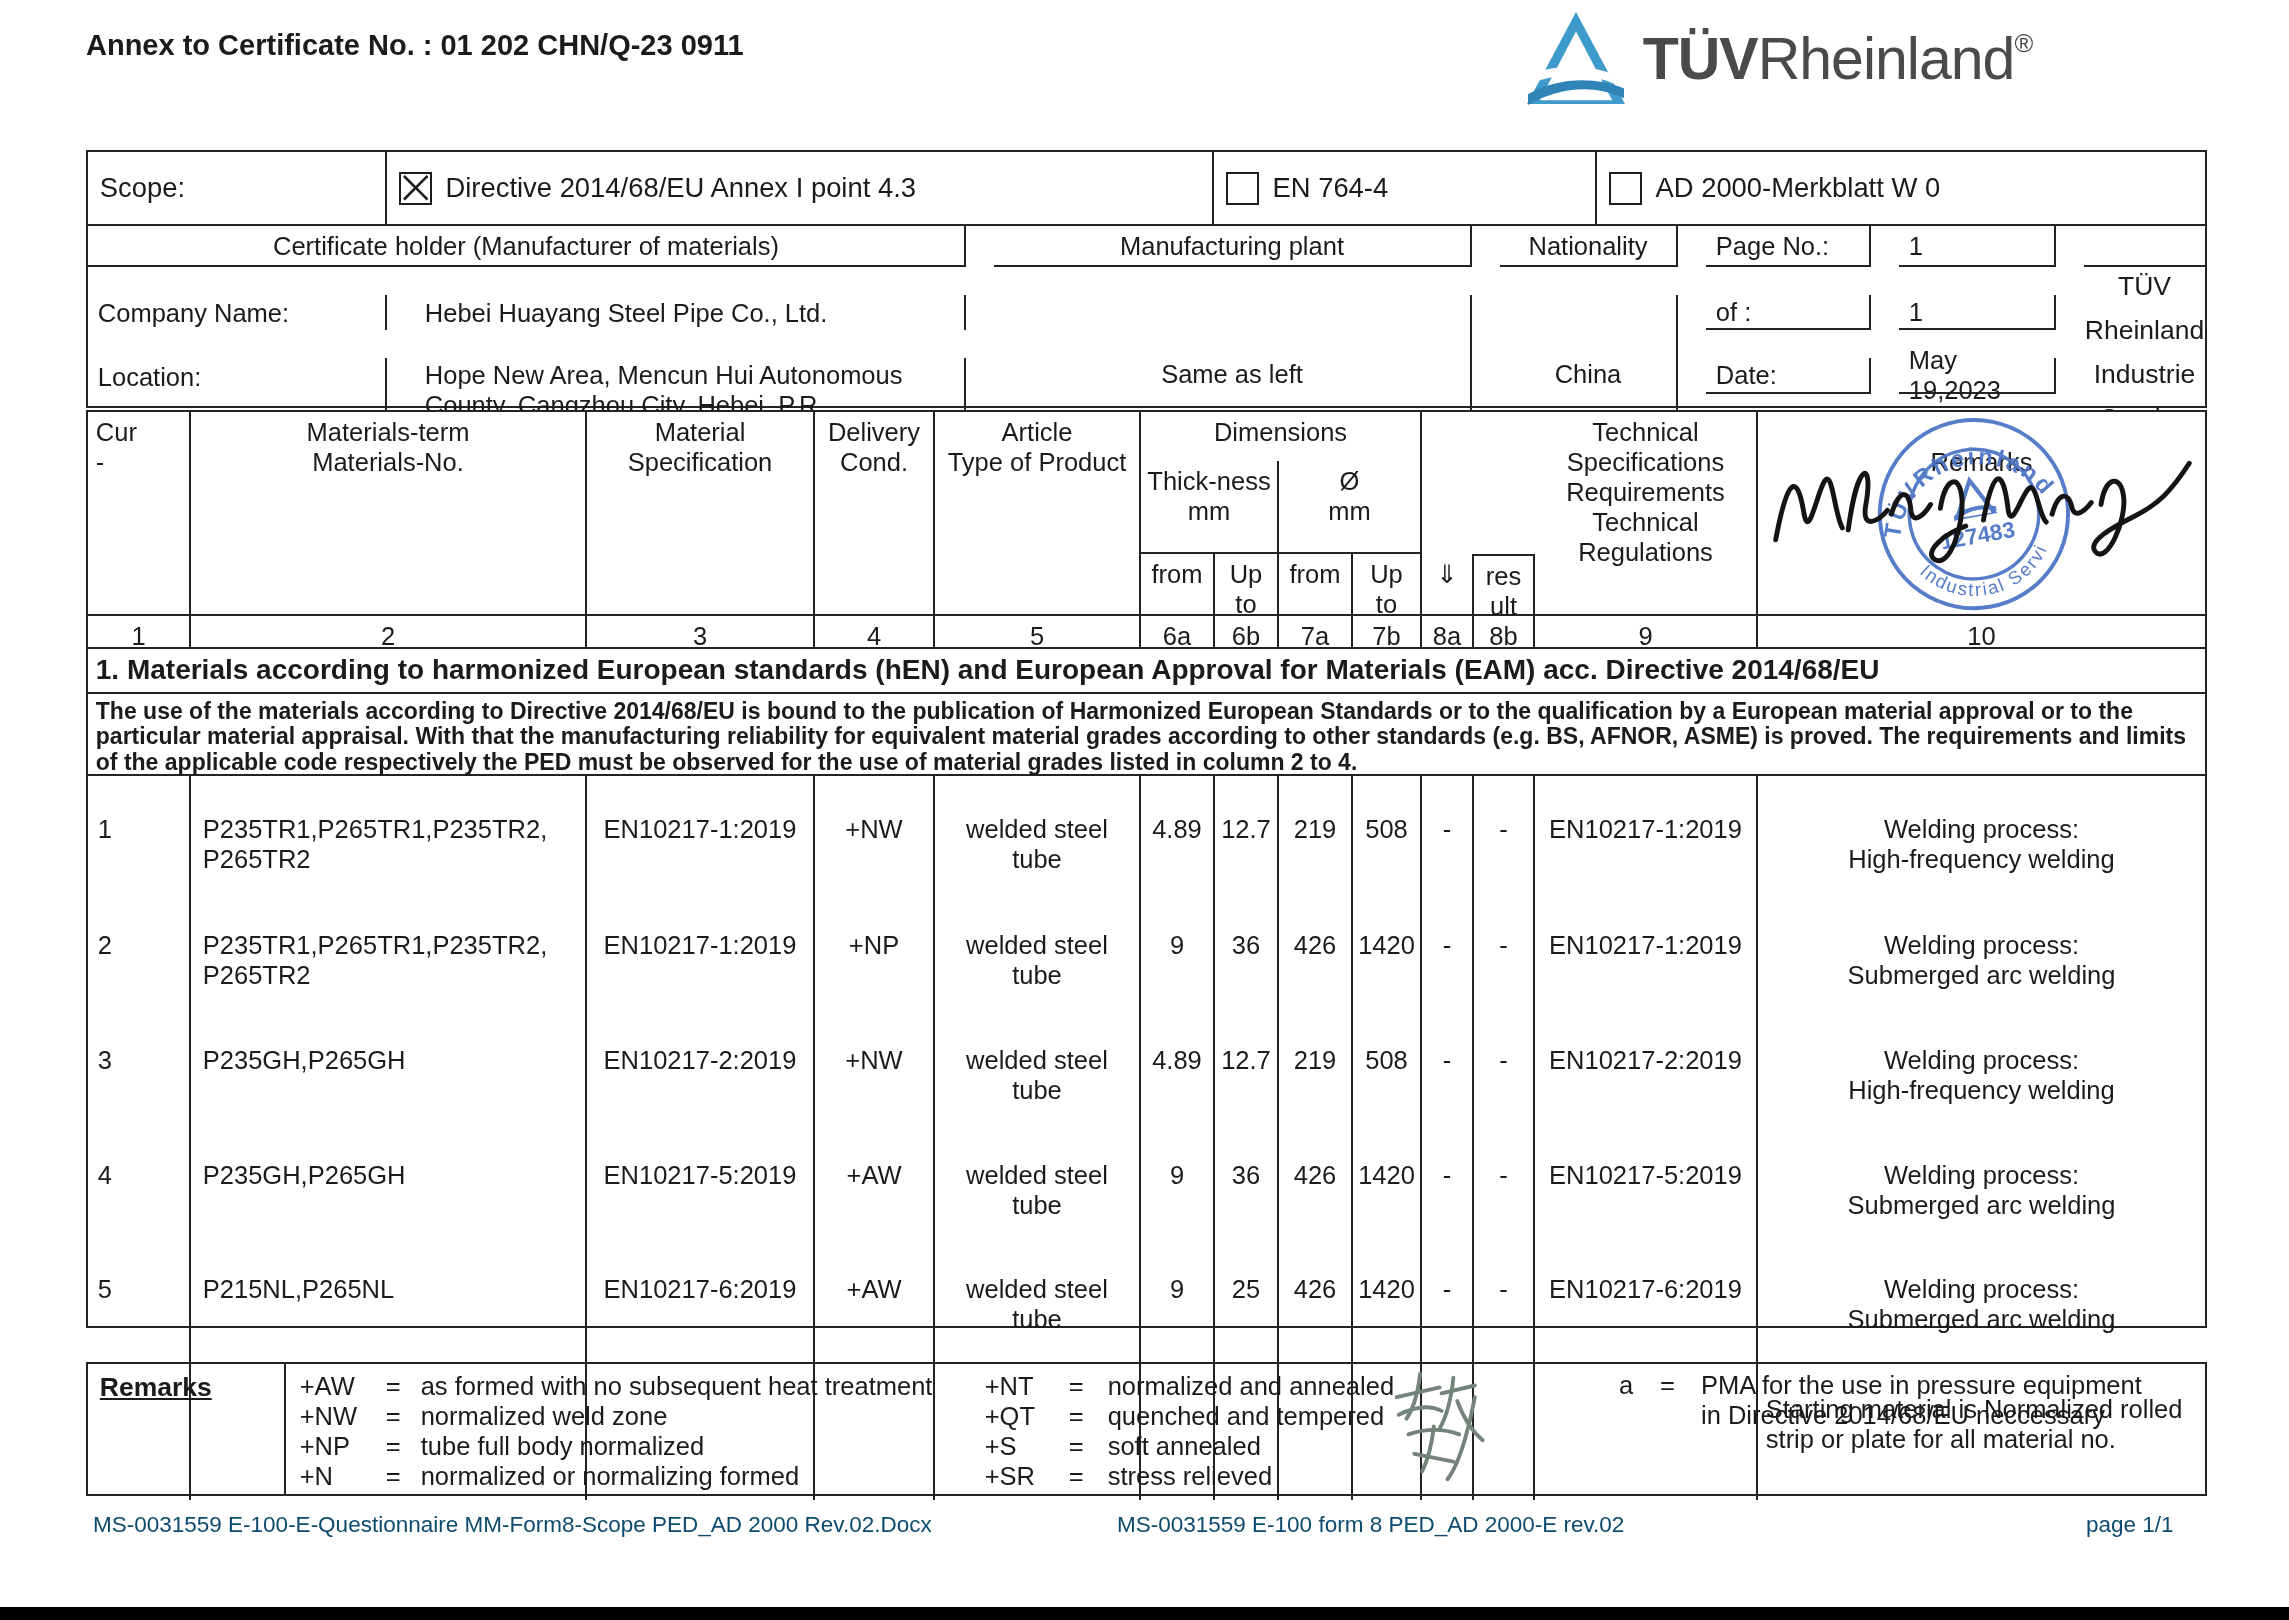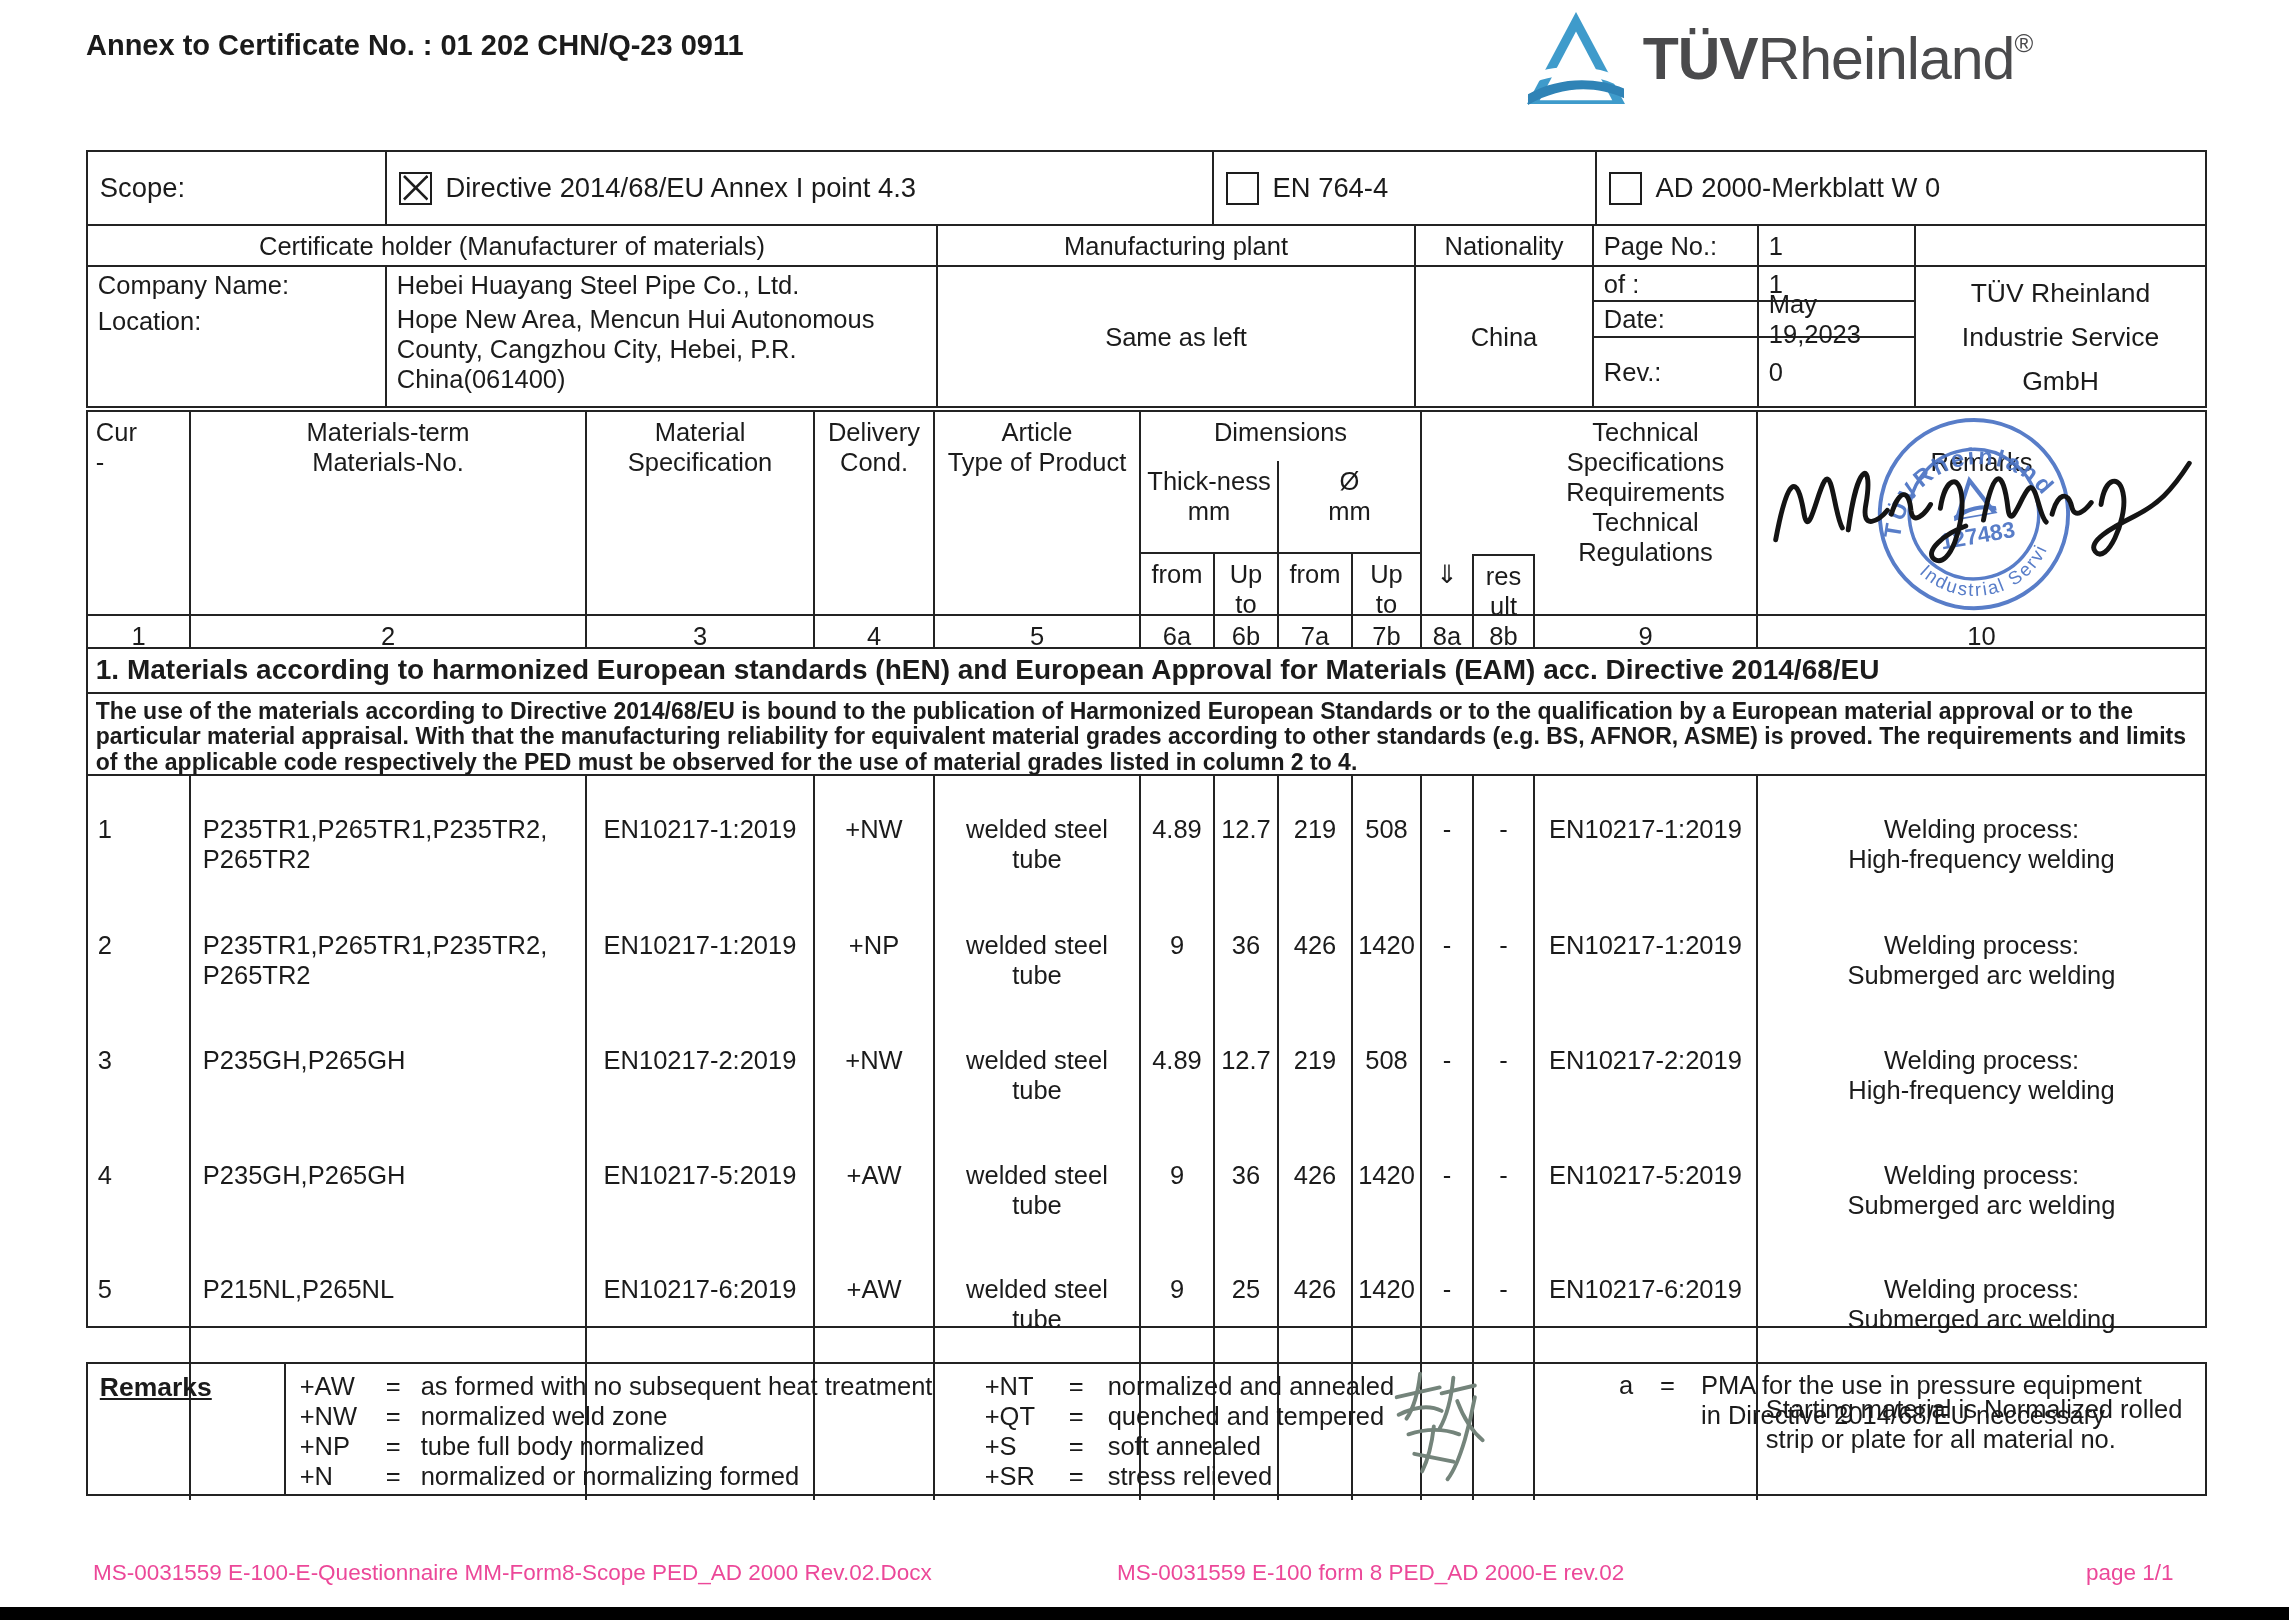--- a/index.html
+++ b/index.html
@@ -22,21 +22,21 @@
   
   #scope{left:86px;top:150px;width:2121px;height:76px;display:grid;
          grid-template-columns:299px 827px 383px 1fr;border:2.9px solid #232323;box-sizing:border-box;}
   #scope .cell{display:flex;align-items:center;padding-left:11.8px;font-size:27.4px;}
   .chk{width:29px;height:29px;border:2.9px solid #1d1d1d;display:inline-flex;align-items:center;
        justify-content:center;margin-right:13.7px;flex:0 0 auto;}
   .chk svg{width:25.5px;height:25.5px;}
   
   #cert{left:86px;top:224px;width:2121px;height:184px;display:grid;
         grid-template-columns:299px 551px 478px 178px 165px 157px 1fr;
-        grid-template-rows:41px 35px 36px 1fr;border:2.9px solid #232323;box-sizing:border-box;}
+        grid-template-rows:41px 35px 36px 1fr;border:2.9px solid #232323;box-sizing:border-box;gap:28px;}
   #cert .cell{padding-left:9.8px;display:flex;align-items:center;}
   #cert .hd{justify-content:center;padding-left:0;}
   #cert .mid{justify-content:center;padding-left:0;}
   
   #mtable{left:86px;top:410px;width:2121px;height:918px;display:grid;
           grid-template-columns:103px 396px 228px 120px 206px 74px 64px 74px 69px 52px 61px 223px 1fr;
           grid-template-rows:49px 93px 62px 33px 45px 82px 1fr;
           border:2.9px solid #232323;box-sizing:border-box;background:#fff;}
   #mtable .mc{box-sizing:border-box;border-right:2px solid #232323;border-bottom:2px solid #232323;
               text-align:center;white-space:pre-line;padding-top:4.9px;font-size:25.5px;line-height:30px;}
@@ -58,21 +58,21 @@
           border:2.9px solid #232323;box-sizing:border-box;}
   #legend-label{border-right:2px solid #232323;padding:7.8px 0 0 11.8px;font-size:26.5px;font-weight:bold;
                 text-decoration:underline;box-sizing:border-box;}
   #legend-body{position:relative;padding:7.8px 0 0 13.7px;box-sizing:border-box;}
   #legend-grid{display:grid;grid-template-columns:86px 35px 564px 84px 39px 323px;
                grid-auto-rows:30px;font-size:25.5px;line-height:28px;}
   #sig2{position:absolute;left:1093px;top:0px;}
   #a-note{position:absolute;left:1333px;top:5.9px;display:grid;grid-template-columns:41px 41px 470px;
           font-size:25.5px;line-height:30px;}
   
-  .footline{top:1560px;font-size:22.5px;color:#ec4899;}
+  .footline{top:1512px;font-size:22.5px;color:#0c4a6e;}
   #blackbar{left:0;top:1607px;width:2290px;height:12.7px;background:#000;}
   .stampblue{fill:none;stroke:#4a72c4;}
   .stamptxt{fill:#4a72c4;}
 </style>
 </head>
 <body>
 
 <div id="page">
 
   <div class="abs" id="annex-title">Annex to Certificate No. : 01 202 CHN/Q-23 0911</div>

